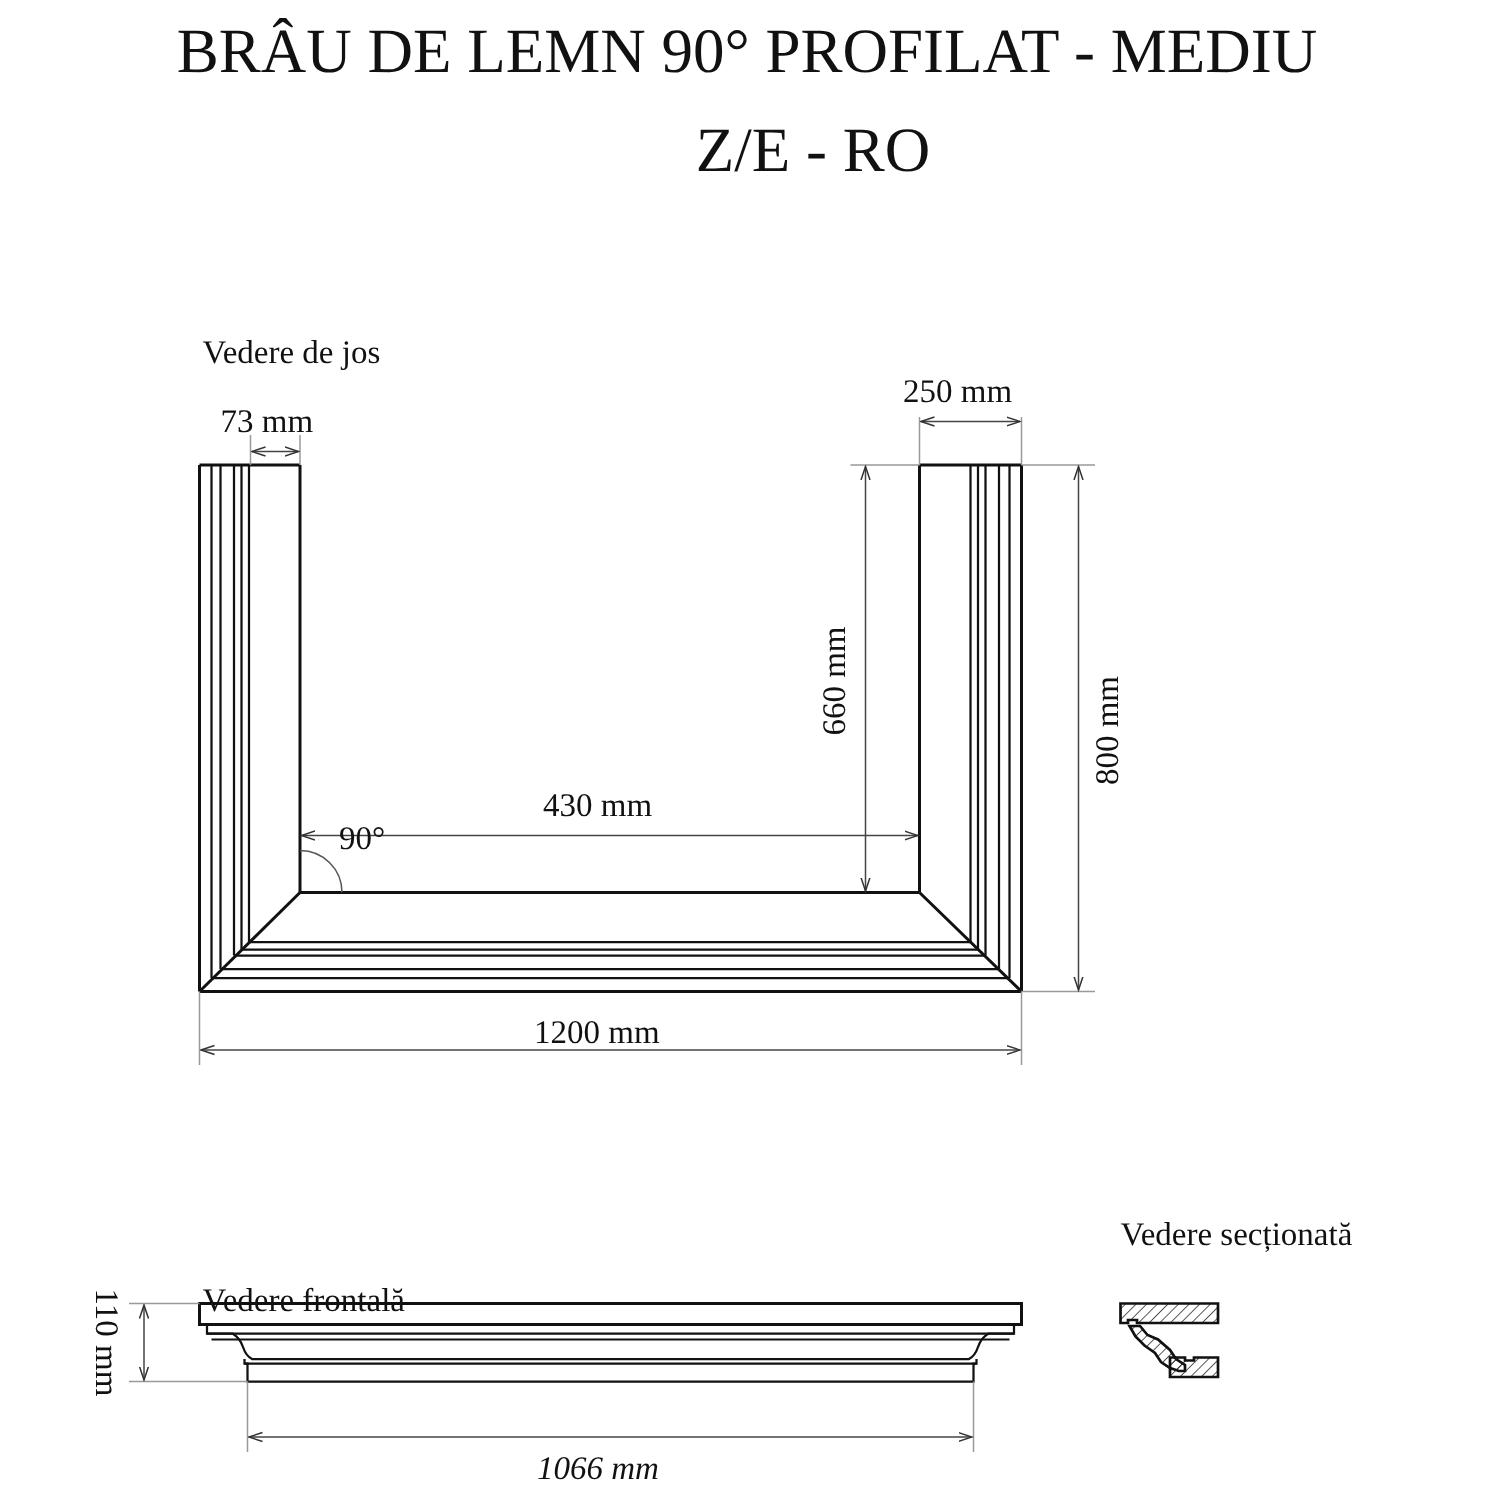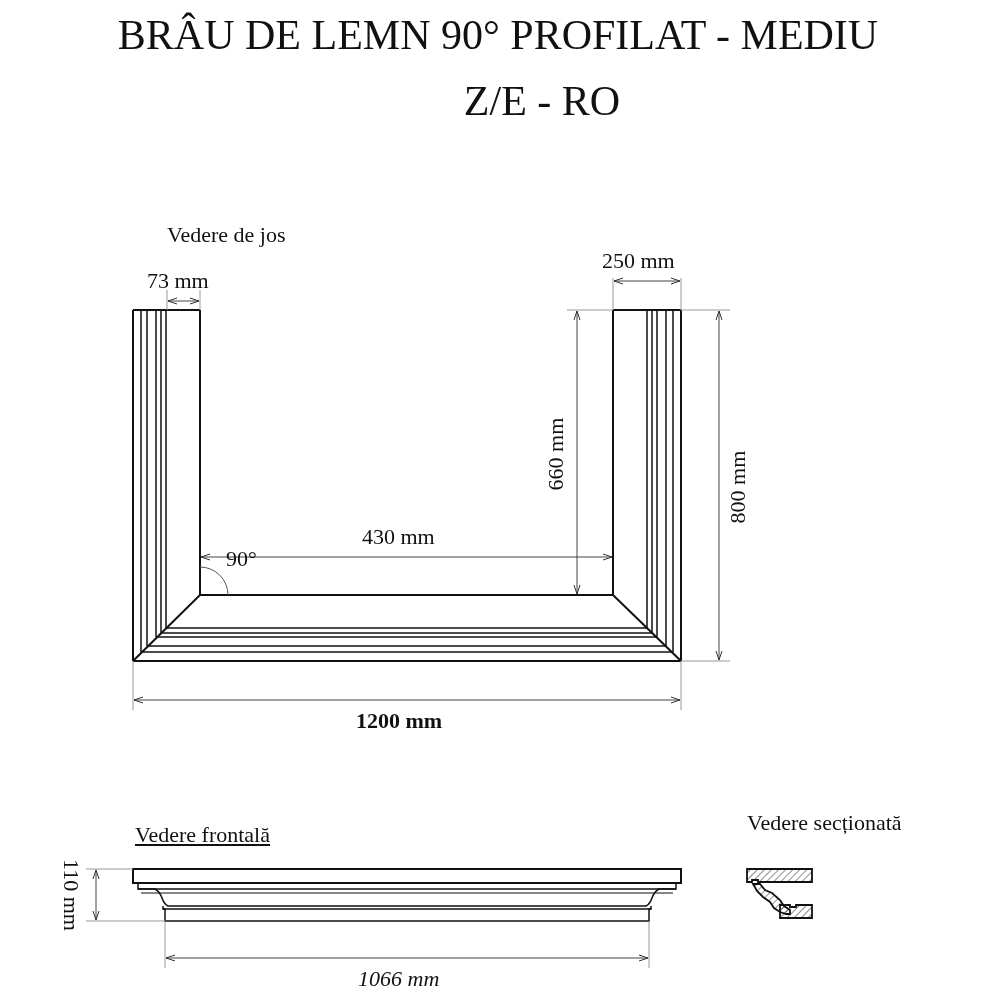--- a/index.html
+++ b/index.html
@@ -104,26 +104,26 @@
     <line x1="166" y1="958" x2="648" y2="958" marker-start="url(#arr)" marker-end="url(#arr)"></line>
   </g>
 
   <g stroke="#111" stroke-width="1.8">
     <path d="M747,869 L812,869 L812,882 L758,882 L758,880 L752,880 L752,882 L747,882 Z" fill="url(#hatch)"></path>
     <path d="M753,884 L760,884 L765,890 L772,893 L780,900 L784,906 L790,910 L790,914 L786,914 L780,912 L774,908 L770,902 L763,897 L757,891 Z" fill="url(#hatch)"></path>
     <path d="M780,905 L790,905 L790,907 L796,907 L796,905 L812,905 L812,918 L780,918 Z" fill="url(#hatch)"></path>
   </g>
 </svg>
 
-<div class="lbl" style="left:135px; top:224px;margin-left:32px;">Vedere de jos</div>
+<div class="lbl" style="left:135px; top:224px;">Vedere de jos</div>
 <div class="dim" style="left:147px; top:270px;">73 mm</div>
 <div class="dim" style="left:602px; top:250px;">250 mm</div>
 <div class="dim" style="left:362px; top:526px;">430 mm</div>
 <div class="dim" style="left:226px; top:548px;">90°</div>
 <div class="dim vert" style="left:511px; top:443px; width:90px; text-align:center;">660 mm</div>
 <div class="dim vert" style="left:693px; top:476px; width:90px; text-align:center;">800 mm</div>
-<div class="dim" style="left:356px; top:710px;font-weight:bold;">1200 mm</div>
+<div class="dim" style="left:356px; top:677px;">1200 mm</div>
 
-<div class="lbl" style="left:135px; top:824px;text-decoration:underline;">Vedere frontală</div>
+<div class="lbl" style="left:135px; top:856px;">Vedere frontală</div>
 <div class="dim vert-cw" style="left:26px; top:884px; width:90px; text-align:center;">110 mm</div>
 <div class="dim" style="left:358px; top:968px;font-style:italic;">1066 mm</div>
 
 <div class="lbl" style="left:747px; top:812px;">Vedere secționată</div>
 
 </body></html>

